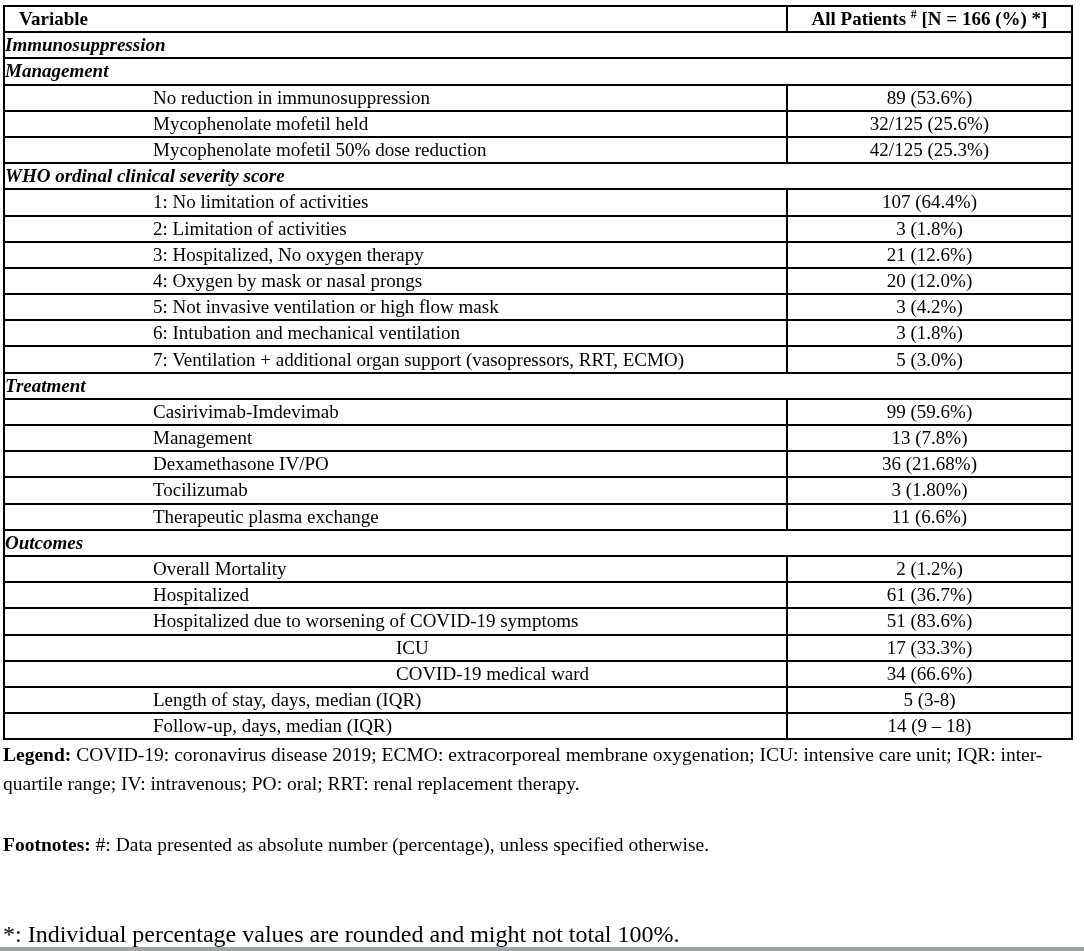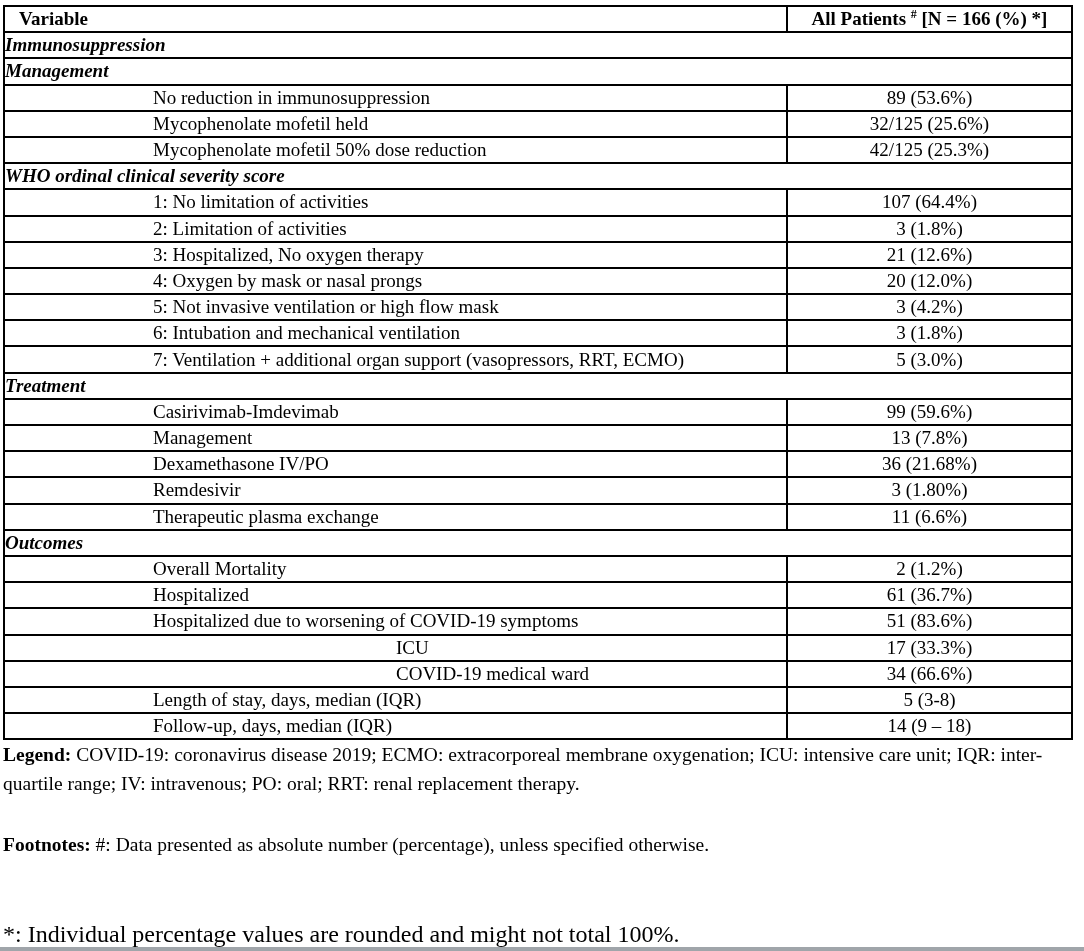--- a/index.html
+++ b/index.html
@@ -160,21 +160,21 @@
         </tr>
         <tr>
           <td class="cell-label ind1">Management</td>
           <td class="cell-value">13 (7.8%)</td>
         </tr>
         <tr>
           <td class="cell-label ind1">Dexamethasone IV/PO</td>
           <td class="cell-value">36 (21.68%)</td>
         </tr>
         <tr>
-          <td class="cell-label ind1">Remdesivir</td>
+          <td class="cell-label ind1">Tocilizumab</td>
           <td class="cell-value">3 (1.80%)</td>
         </tr>
         <tr>
           <td class="cell-label ind1">Therapeutic plasma exchange</td>
           <td class="cell-value">11 (6.6%)</td>
         </tr>
         <tr>
           <td colspan="2" class="cell-section">Outcomes</td>
         </tr>
         <tr>

